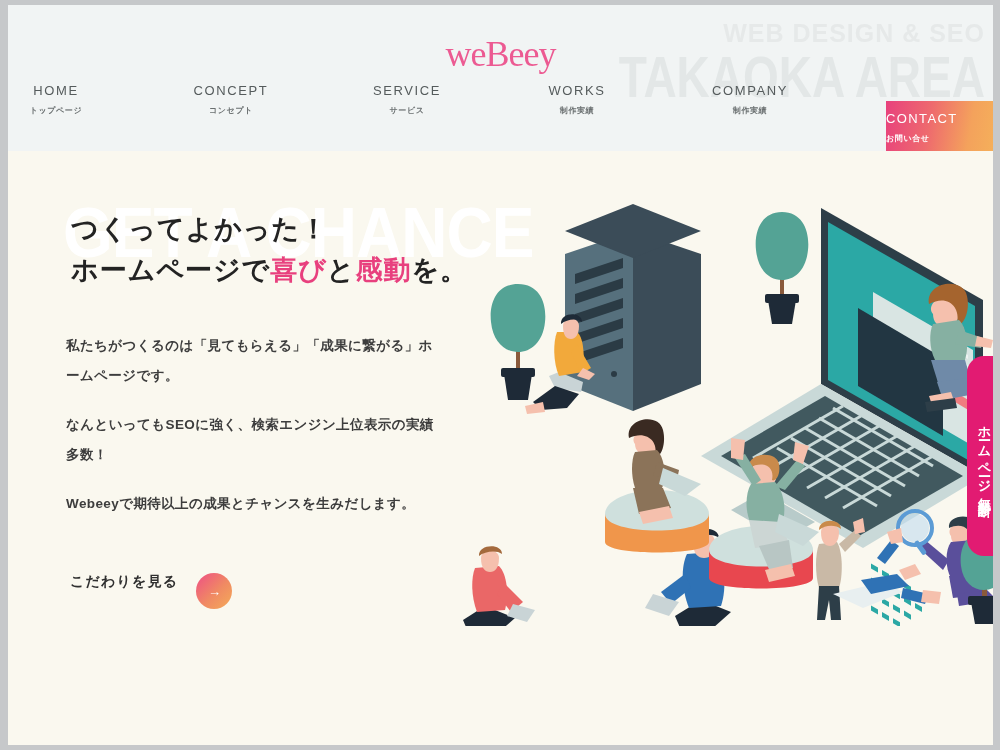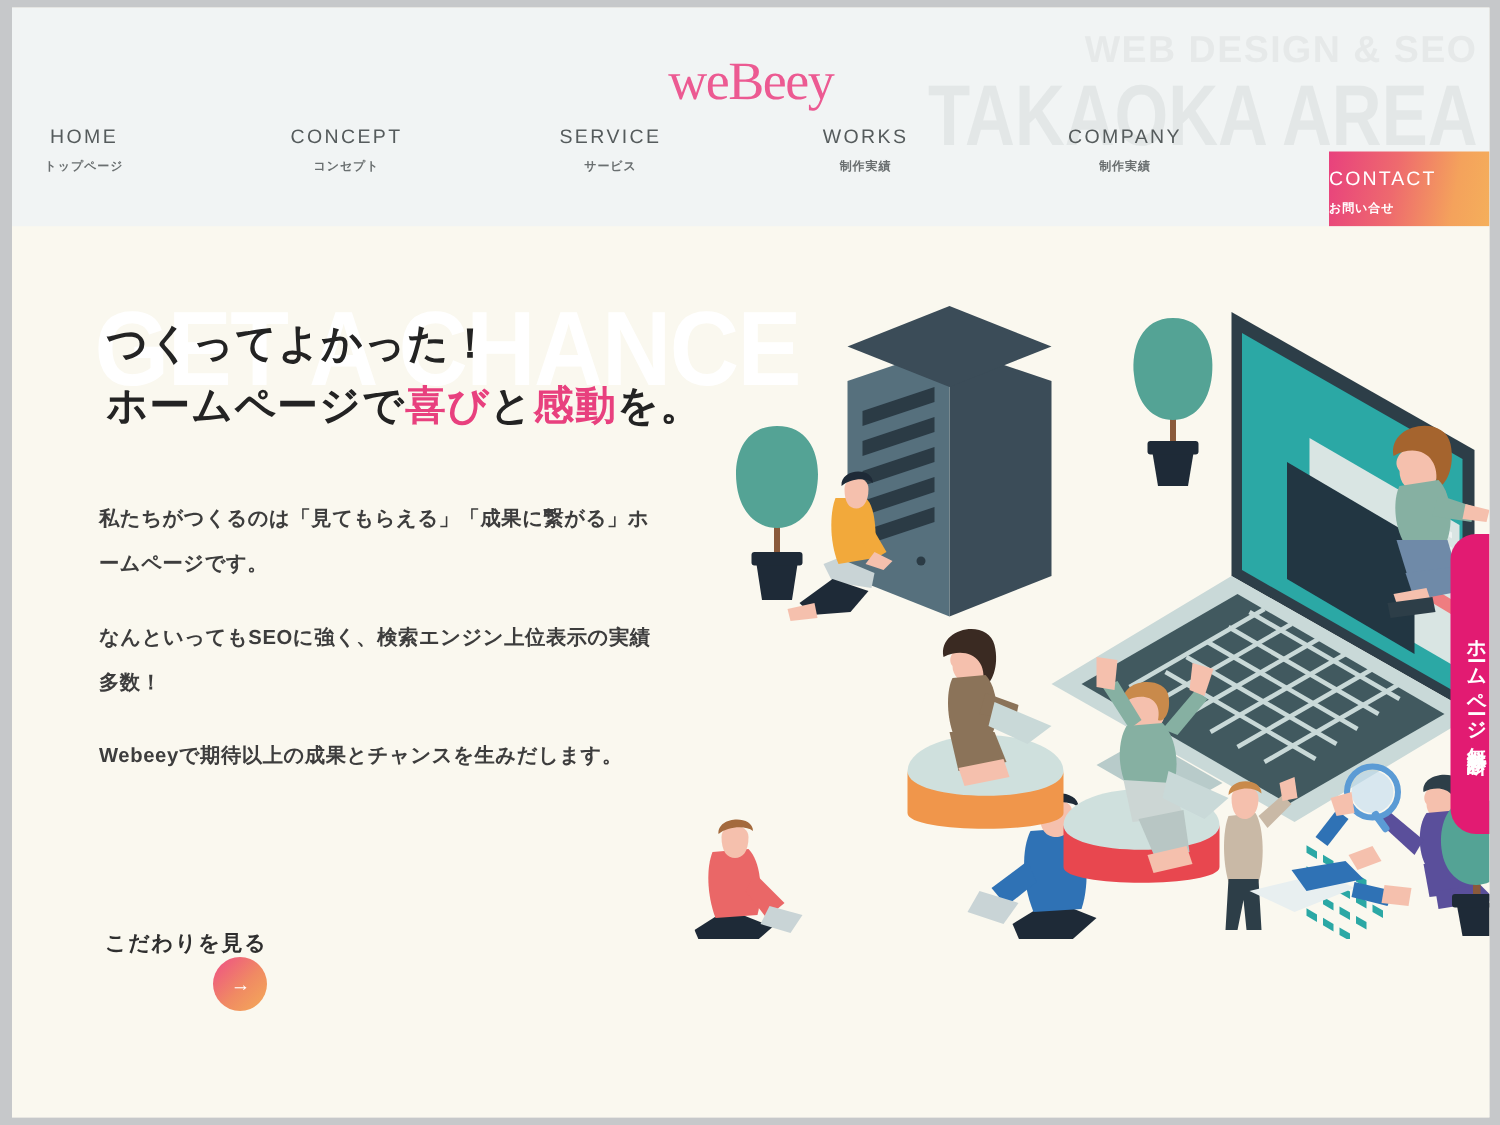--- a/index.html
+++ b/index.html
@@ -105,22 +105,22 @@
 
   #body-copy{
     position:absolute; left:58px; top:180px; width:375px;
     font-size:13.5px; color:#3d3d3d; font-weight:700;
     line-height:2.25; letter-spacing:0.4px;
   }
   #body-copy p{ margin-bottom:18px; }
   #body-copy p:last-child{ margin-bottom:0; }
 
   #cta{
-    position:absolute; left:62px; top:469px;
-    display:flex; align-items:flex-end; cursor:pointer;flex-direction:column;
+    position:absolute; left:62px; top:422px;
+    display:flex; align-items:flex-start; cursor:pointer;
   }
   #cta-label{
     font-size:14px; font-weight:700; color:#2f2f2f; letter-spacing:1.2px;
   }
   #cta-circle{
     width:36px;height:36px;border-radius:50%;
     background:linear-gradient(135deg,#ee4e86 0%,#f08a63 55%,#f4ab58 100%);
     margin-left:18px; position:relative;
   }
   #cta-circle .arrow{

